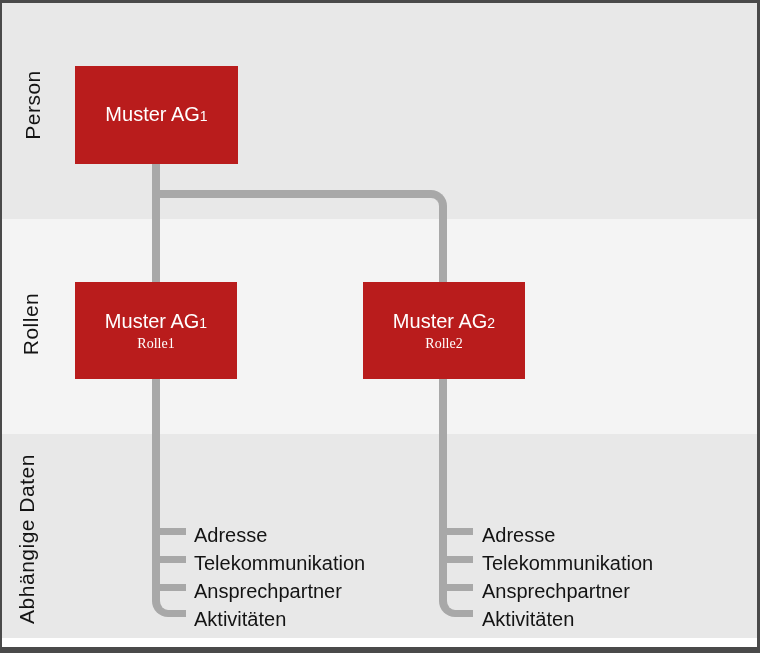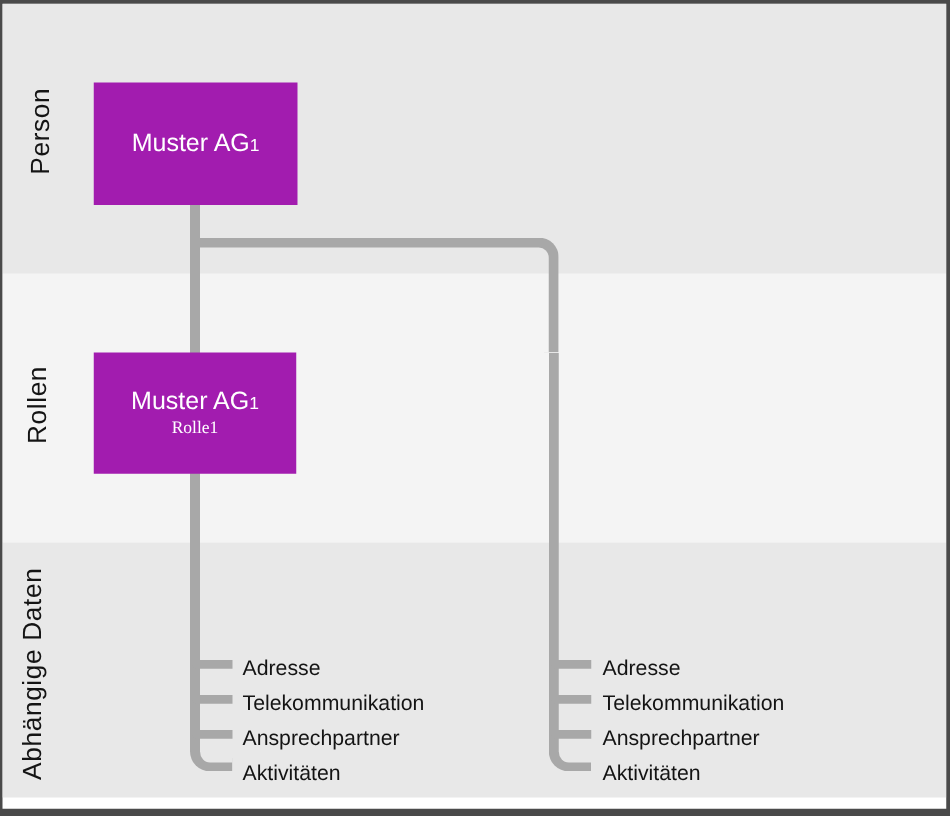--- a/index.html
+++ b/index.html
@@ -67,37 +67,37 @@
   }
   .stub-l { left: 152px; }
   .stub-r { left: 439px; }
   .stub-1 { top: 525px; }
   .stub-2 { top: 553px; }
   .stub-3 { top: 581px; }
 
   
   .blue-box {
     position: absolute; z-index: 2;
-    background: #a21caf;
+    background: #b91c1c;
     color: #ffffff;
     display: flex;
     flex-direction: column;
     align-items: center;
     justify-content: center;
     text-align: center;
   }
   #box-person { left: 73px; top: 63px;  width: 163px; height: 98px; }
   #box-role1  { left: 73px; top: 279px; width: 162px; height: 97px; }
   #box-role2  { left: 361px; top: 279px; width: 162px; height: 97px; }
   .box-main { font-size: 20px; line-height: 24px; }
   .box-sub-index { font-size: 14px; }
   .box-role { font-size: 14px; line-height: 18px; font-family: Liberation Serif, serif; }
 
   
-  .dep-list { position: absolute; z-index: 2; font-size: 17px; }
+  .dep-list { position: absolute; z-index: 2; font-size: 20px; }
   .dep-list .dep-item { height: 28px; line-height: 28px; white-space: nowrap; }
   #dep-list-left  { left: 192px; top: 518px; }
   #dep-list-right { left: 480px; top: 518px; }
 </style>
 </head>
 <body>
 
 <div id="stage">
 
   <div class="band band-dark" id="band-person"></div>
@@ -127,20 +127,24 @@
 
   <div class="blue-box" id="box-person">
     <div class="box-main"><span>Muster AG</span><span class="box-sub-index">1</span></div>
   </div>
 
   <div class="blue-box" id="box-role1">
     <div class="box-main"><span>Muster AG</span><span class="box-sub-index">1</span></div>
     <div class="box-role">Rolle1</div>
   </div>
 
+  <div class="blue-box" id="box-role2">
+    <div class="box-main"><span>Muster AG</span><span class="box-sub-index">2</span></div>
+    <div class="box-role">Rolle2</div>
+  </div>
 
   <div class="dep-list" id="dep-list-left">
     <div class="dep-item">Adresse</div>
     <div class="dep-item">Telekommunikation</div>
     <div class="dep-item">Ansprechpartner</div>
     <div class="dep-item">Aktivitäten</div>
   </div>
 
   <div class="dep-list" id="dep-list-right">
     <div class="dep-item">Adresse</div>

